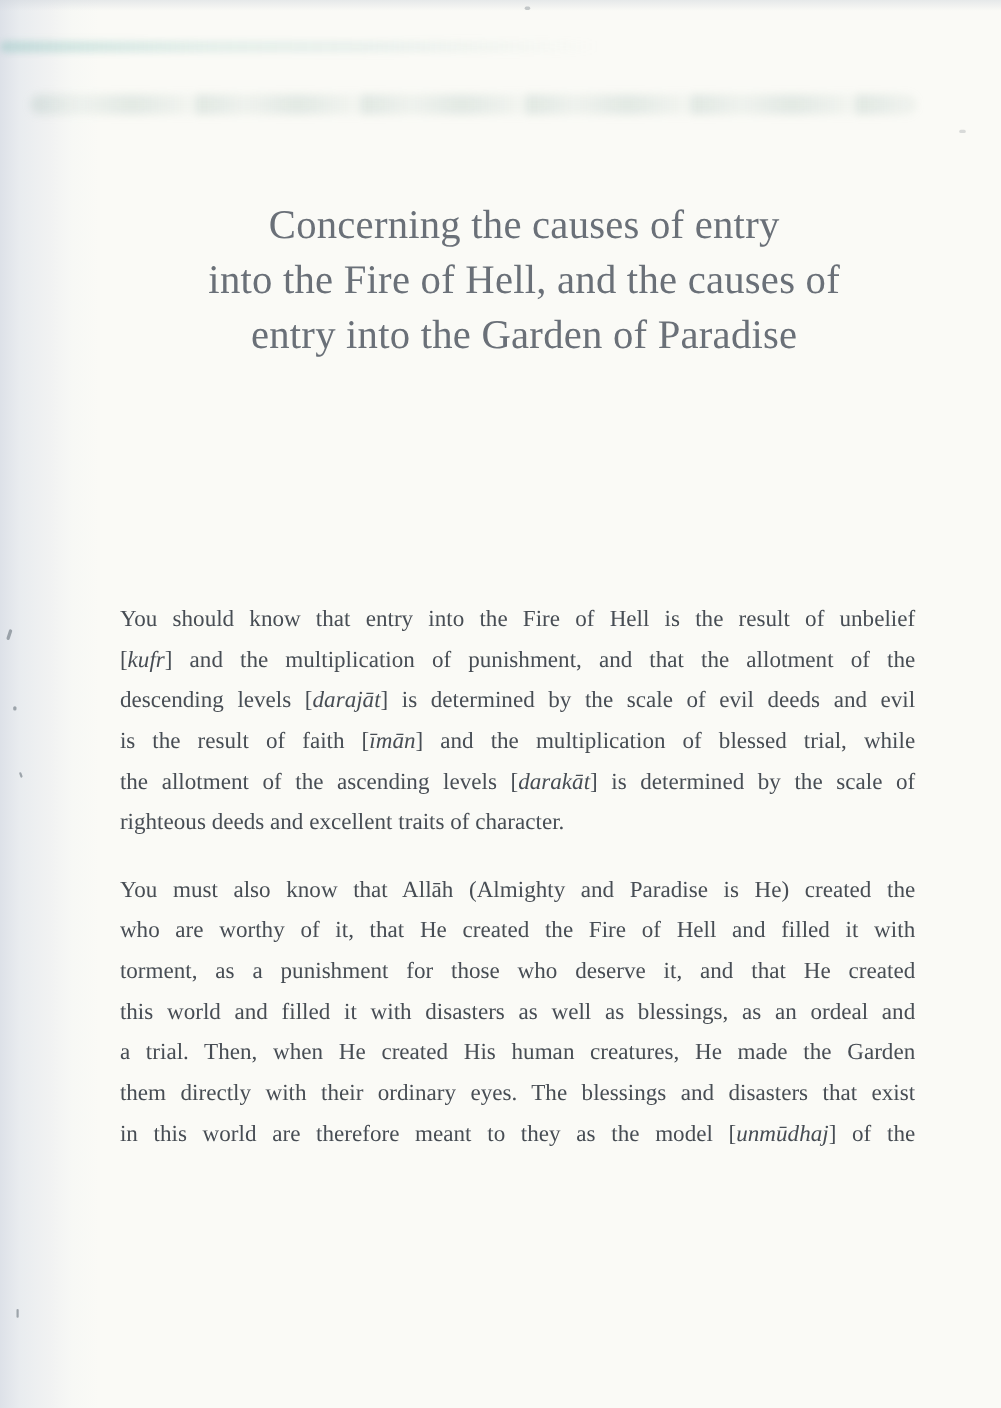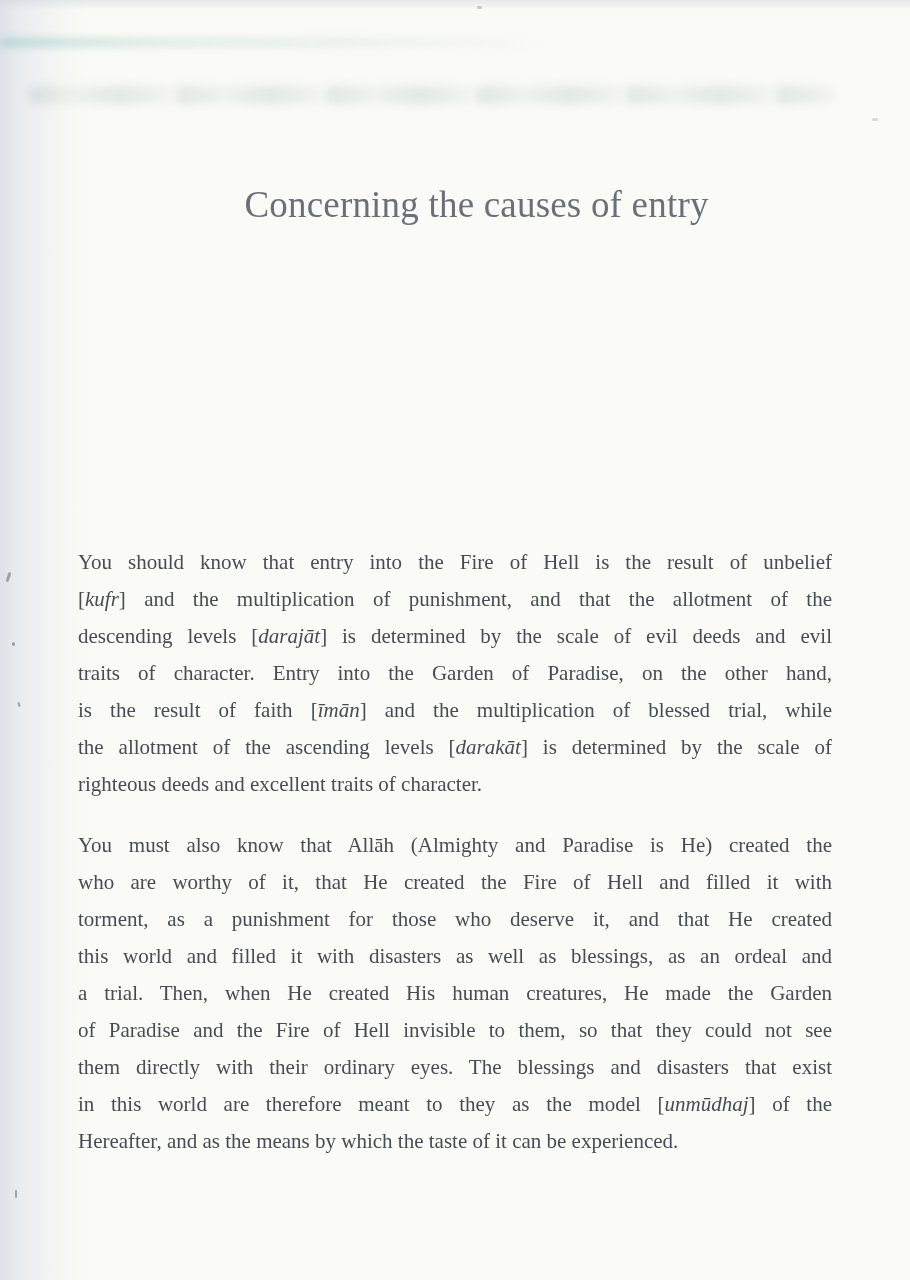--- a/index.html
+++ b/index.html
@@ -66,20 +66,21 @@
     position: absolute; top: 544px; left: 78px; width: 754px;
     font-size: 21px;
     color: var(--body-color, #474d54);
   }
   .para + .para { margin-top: 24px; }
   .line {
     line-height: 37px; height: 37px;
     text-align: justify;
     text-align-last: justify;
     white-space: normal;
+    margin-left: 31px;
   }
   .line.last { text-align-last: left; }
   .it { font-style: italic; }
 </style>
 </head>
 <body>
 
 <div class="page">
   <div class="gutter"></div>
   <div class="top-shade"></div>
@@ -87,37 +88,36 @@
   <div class="smudge smudge-b"></div>
   <div class="speck speck-1"></div>
   <div class="speck speck-2"></div>
   <div class="speck speck-3"></div>
   <div class="speck speck-4"></div>
   <div class="speck speck-5"></div>
   <div class="speck speck-6"></div>
 
   <h1 class="heading">
     <span class="hl">Concerning the causes of entry</span>
+    <span class="hl">into the Fire of Hell, and the causes of</span>
+    <span class="hl">entry into the Garden of Paradise</span>
   </h1>
 
   <div class="bodytext">
       <div class="para">
         <div class="line"><span>You should know that entry into the Fire of Hell is the result of unbelief</span></div>
         <div class="line"><span>[</span><span class="it">kufr</span><span>] and the multiplication of punishment, and that the allotment of the</span></div>
         <div class="line"><span>descending levels [</span><span class="it">darajāt</span><span>] is determined by the scale of evil deeds and evil</span></div>
-        <div class="line"><span>traits of character. Entry into the Garden of Paradise, on the other hand,</span></div>
         <div class="line"><span>is the result of faith [</span><span class="it">īmān</span><span>] and the multiplication of blessed trial, while</span></div>
         <div class="line"><span>the allotment of the ascending levels [</span><span class="it">darakāt</span><span>] is determined by the scale of</span></div>
         <div class="line last"><span>righteous deeds and excellent traits of character.</span></div>
       </div>
       <div class="para">
         <div class="line"><span>You must also know that Allāh (Almighty and Paradise is He) created the</span></div>
         <div class="line"><span>who are worthy of it, that He created the Fire of Hell and filled it with</span></div>
         <div class="line"><span>torment, as a punishment for those who deserve it, and that He created</span></div>
         <div class="line"><span>this world and filled it with disasters as well as blessings, as an ordeal and</span></div>
         <div class="line"><span>a trial. Then, when He created His human creatures, He made the Garden</span></div>
-        <div class="line"><span>of Paradise and the Fire of Hell invisible to them, so that they could not see</span></div>
         <div class="line"><span>them directly with their ordinary eyes. The blessings and disasters that exist</span></div>
         <div class="line"><span>in this world are therefore meant to they as the model [</span><span class="it">unmūdhaj</span><span>] of the</span></div>
-        <div class="line last"><span>Hereafter, and as the means by which the taste of it can be experienced.</span></div>
       </div>
     </div>
 </div>
 
 </body></html>

